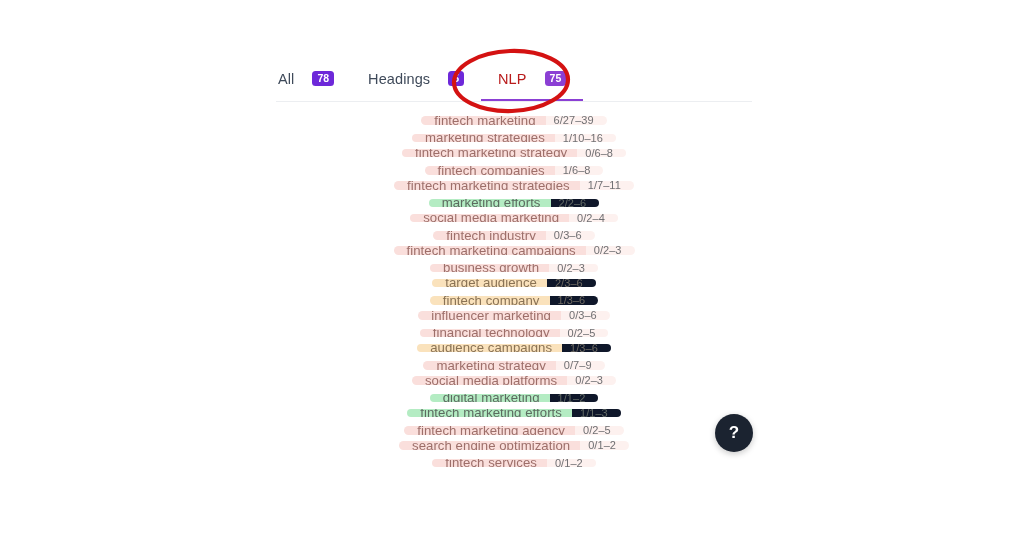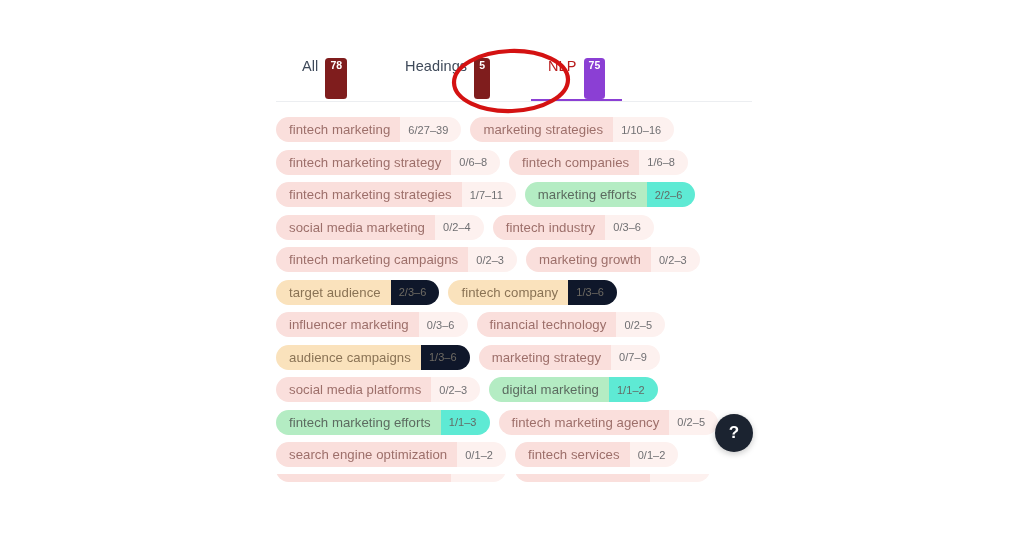--- a/index.html
+++ b/index.html
@@ -25,63 +25,64 @@
   .tabbar {
     position: relative;
     height: 44px;
     display: flex;
     align-items: flex-start;
     gap: 0px;
     border-bottom: 1px solid #eceef1;
   }
   .tab {
     display: flex;
-    gap: 7px;
+    align-items: center;
+    gap: 18px;
     height: 43px;
     padding: 0 17px;
     cursor: pointer;
     border-bottom: 2px solid transparent;
     margin-bottom: -1px;
-    margin-left: 24px;
   }
   .tab:first-child { padding-left: 2px; padding-right: 17px; }
   .tab-label {
     font-size: 14.5px;
     color: #3f4a5a;
     letter-spacing: .1px;
     white-space: nowrap;
   }
   .tab-badge {
     font-size: 10.5px;
     font-weight: bold;
     color: #ffffff;
-    background: #7f1d1d;
+    background: #6d28d9;
     border-radius: 3.5px;
     padding: 2px 5px 2.5px;
     line-height: 1;
     min-width: 13px;
     text-align: center;
   }
   .tab.active .tab-label { color: #b91c1c; }
   .tab.active .tab-badge { background: #8b3fd4; }
   .tab.active { border-bottom-color: #8b3fd4; }
 
   
   .taglist {
     position: relative;
     margin-top: 14px;
     height: 372px;
     overflow: hidden;
   }
   .tagrow {
     display: flex;
-    align-items: flex-end;
+    align-items: center;
     gap: 9px;
     height: 26px;
     margin-bottom: 6.5px;
+    flex-direction: column;
   }
   .pill {
     display: inline-flex;
     align-items: stretch;
     height: 25px;
     border-radius: 13px;
     overflow: hidden;
     cursor: pointer;
     white-space: nowrap;
   }
@@ -97,21 +98,21 @@
     align-items: center;
     padding: 0 13px 0 8px;
     font-size: 11px;
     letter-spacing: .05px;
   }
 
   
   .pill.pink   .pl-label { background: #fadfdc; color: #9d6f6a; }
   .pill.pink   .pl-count { background: #fdf1ef; color: #6f6f72; }
   .pill.green  .pl-label { background: #b4ecc3; color: #5c6b60; }
-  .pill.green  .pl-count { background: #5eead4; color: #636b66; }
+  .pill.green  .pl-count { background: #0f172a; color: #636b66; }
   .pill.amber  .pl-label { background: #fae2bc; color: #8a7355; }
   .pill.amber  .pl-count { background: #0f172a; color: #6f6b63; }
 
   .tagrow.clipped { height: 8px; overflow: hidden; margin-bottom: 0; }
 
   
   .help-fab {
     position: absolute;
     left: 715px;
     top: 414px;
@@ -207,21 +208,21 @@
           <span class="pl-label">fintech industry</span>
           <span class="pl-count">0/3–6</span>
         </div>
       </div>
       <div class="tagrow">
         <div class="pill pink">
           <span class="pl-label">fintech marketing campaigns</span>
           <span class="pl-count">0/2–3</span>
         </div>
         <div class="pill pink">
-          <span class="pl-label">marketing growth</span>
+          <span class="pl-label">business growth</span>
           <span class="pl-count">0/2–3</span>
         </div>
       </div>
       <div class="tagrow">
         <div class="pill amber">
           <span class="pl-label">target audience</span>
           <span class="pl-count">2/3–6</span>
         </div>
         <div class="pill amber">
           <span class="pl-label">fintech company</span>

